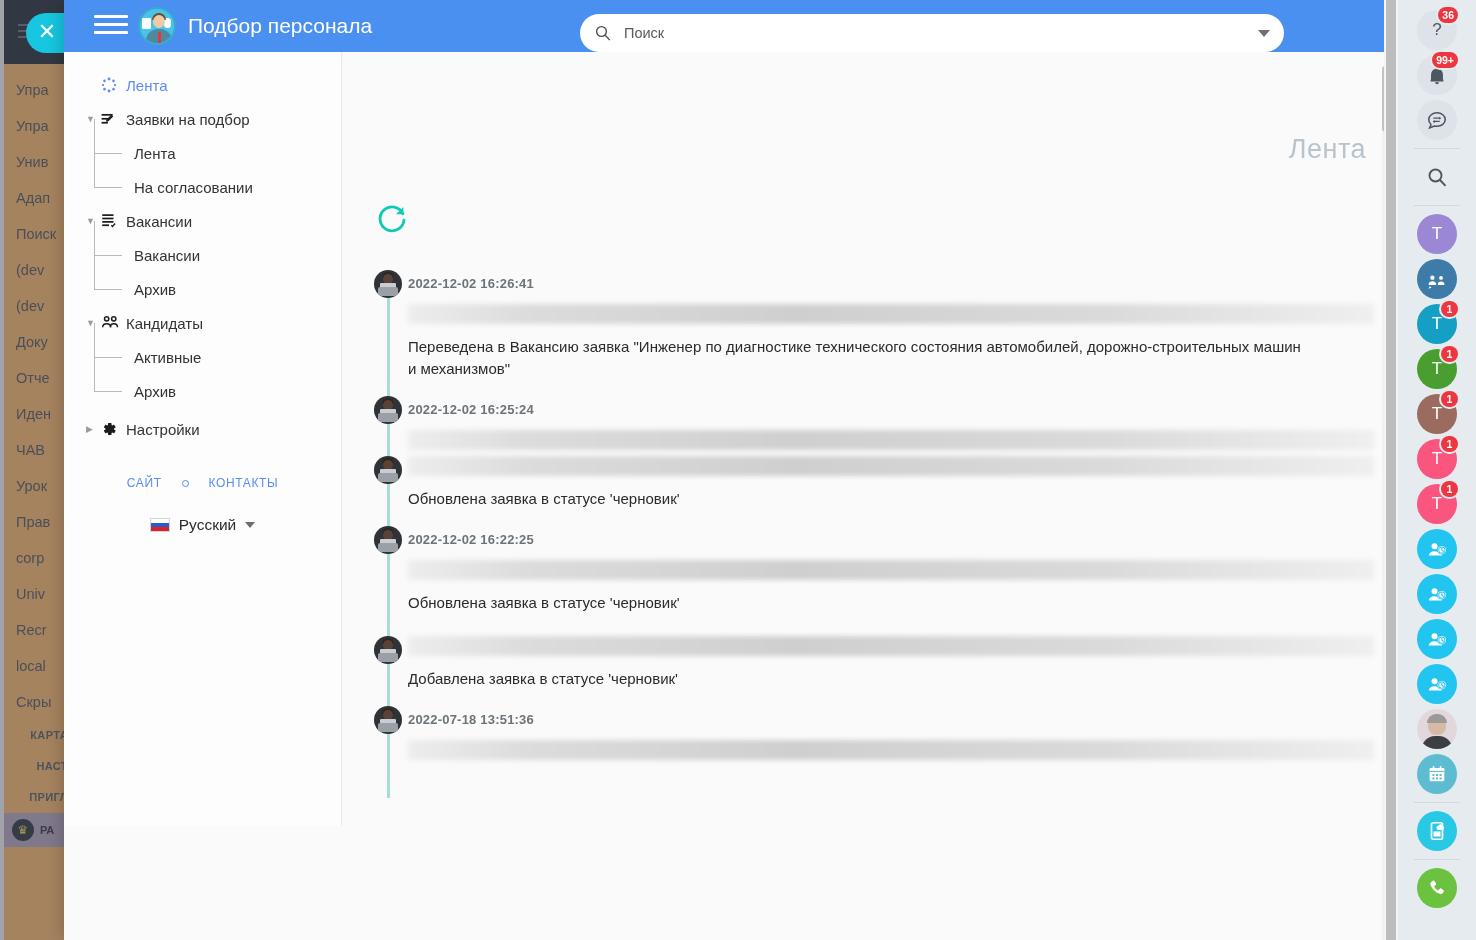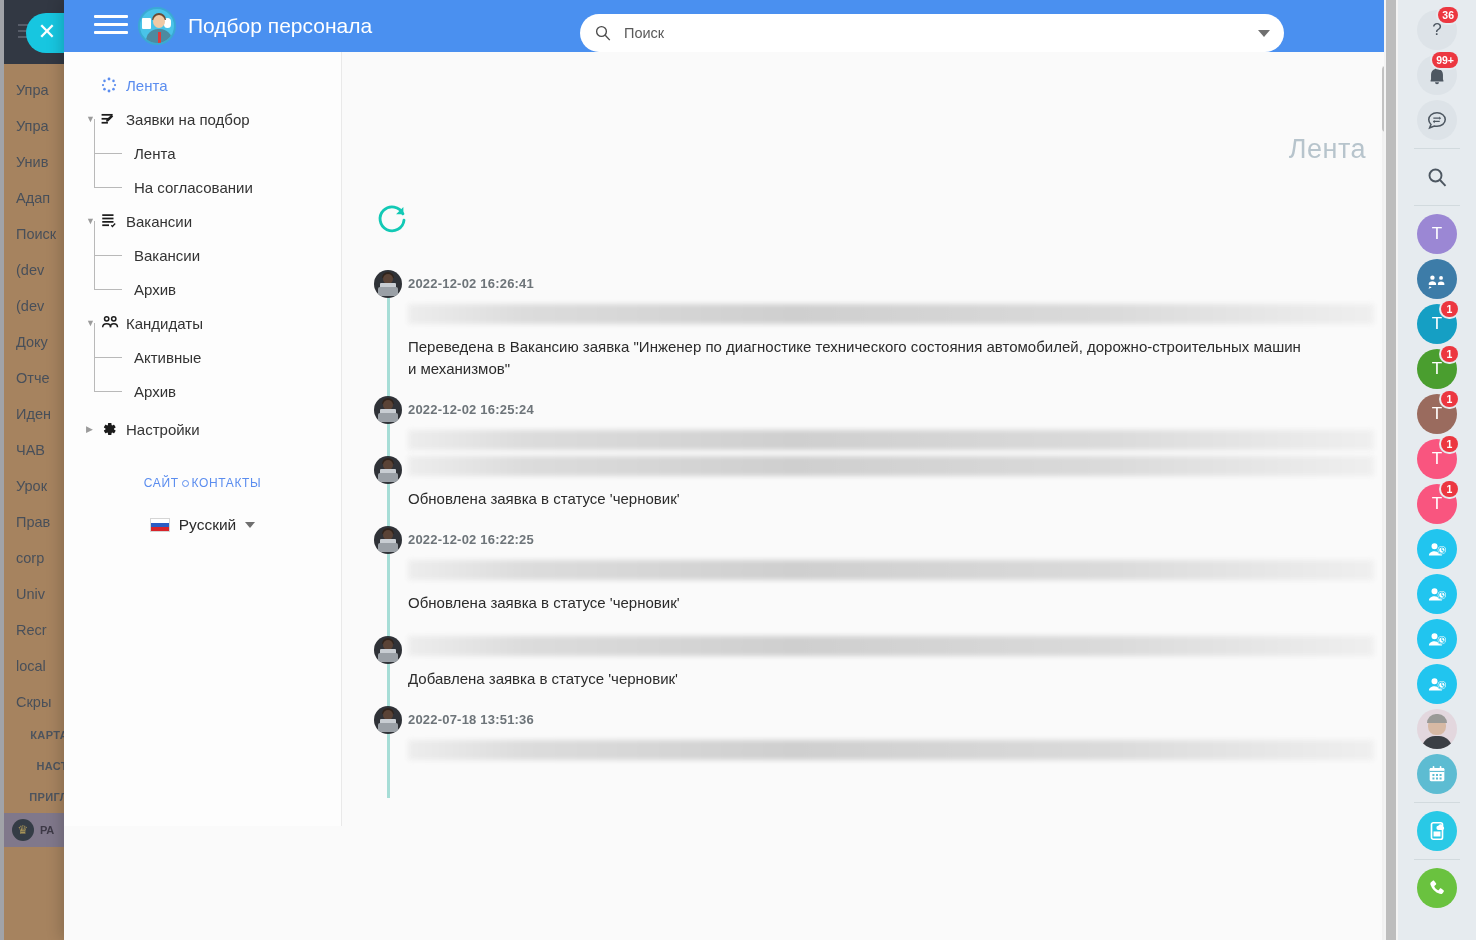--- a/index.html
+++ b/index.html
@@ -215,21 +215,21 @@
     position: absolute; left: 8px; top: -17px; width: 1px; height: 34px; background: #b9b9b9;
   }
   .nav-child .tree .v.last { height: 34px; }
   .nav-child .tree .h {
     position: absolute; left: 8px; top: 17px; width: 28px; height: 1px; background: #b9b9b9;
   }
   .nav-footer {
     margin-top: 30px; text-align: center;
   }
   .nav-links {
-    display: flex; align-items: center; justify-content: center; gap: 3px;
+    display: flex; align-items: center; justify-content: center; gap: 20px;
     font-size: 12px; letter-spacing: .6px; color: #5b8def;
   }
   .nav-links a { color: #5b8def; text-decoration: none; cursor: pointer; }
   .nav-dot {
     width: 7px; height: 7px; border-radius: 50%;
     border: 1px solid #5b8def; display: inline-block;
   }
   .nav-lang {
     margin-top: 26px; display: flex; align-items: center; justify-content: center;
     gap: 9px; font-size: 15.5px; color: #2b2b2b; cursor: pointer;

